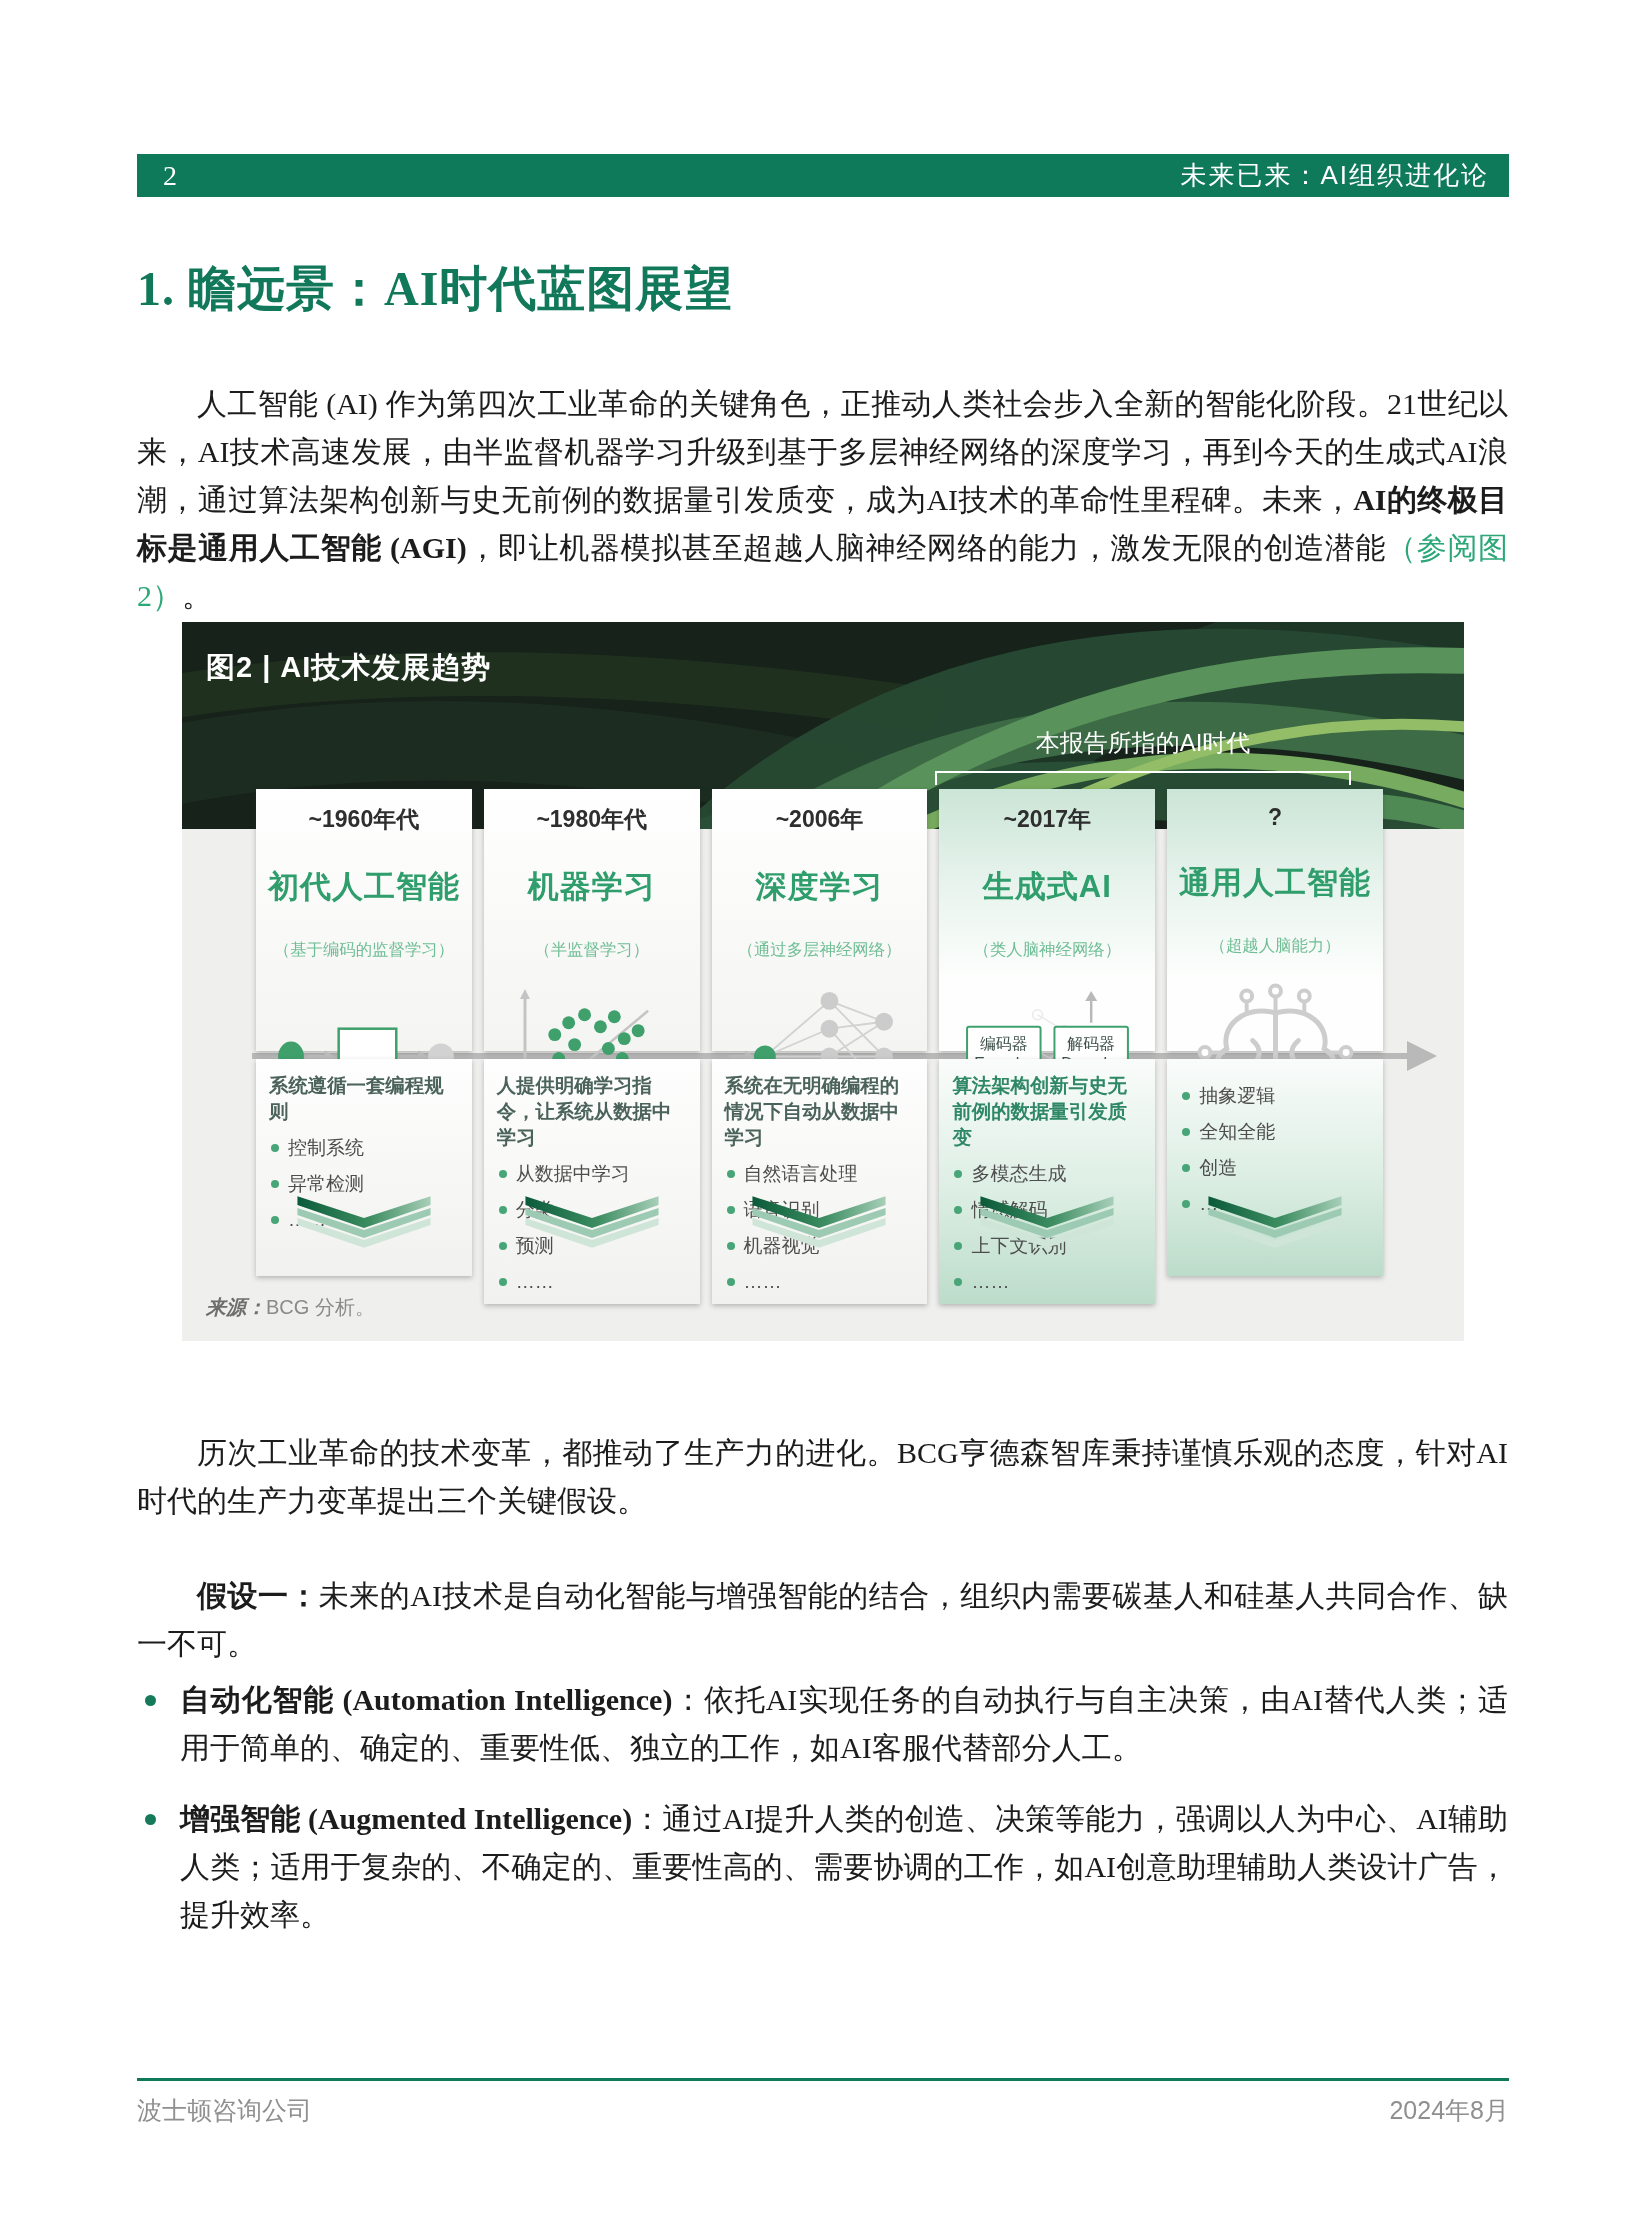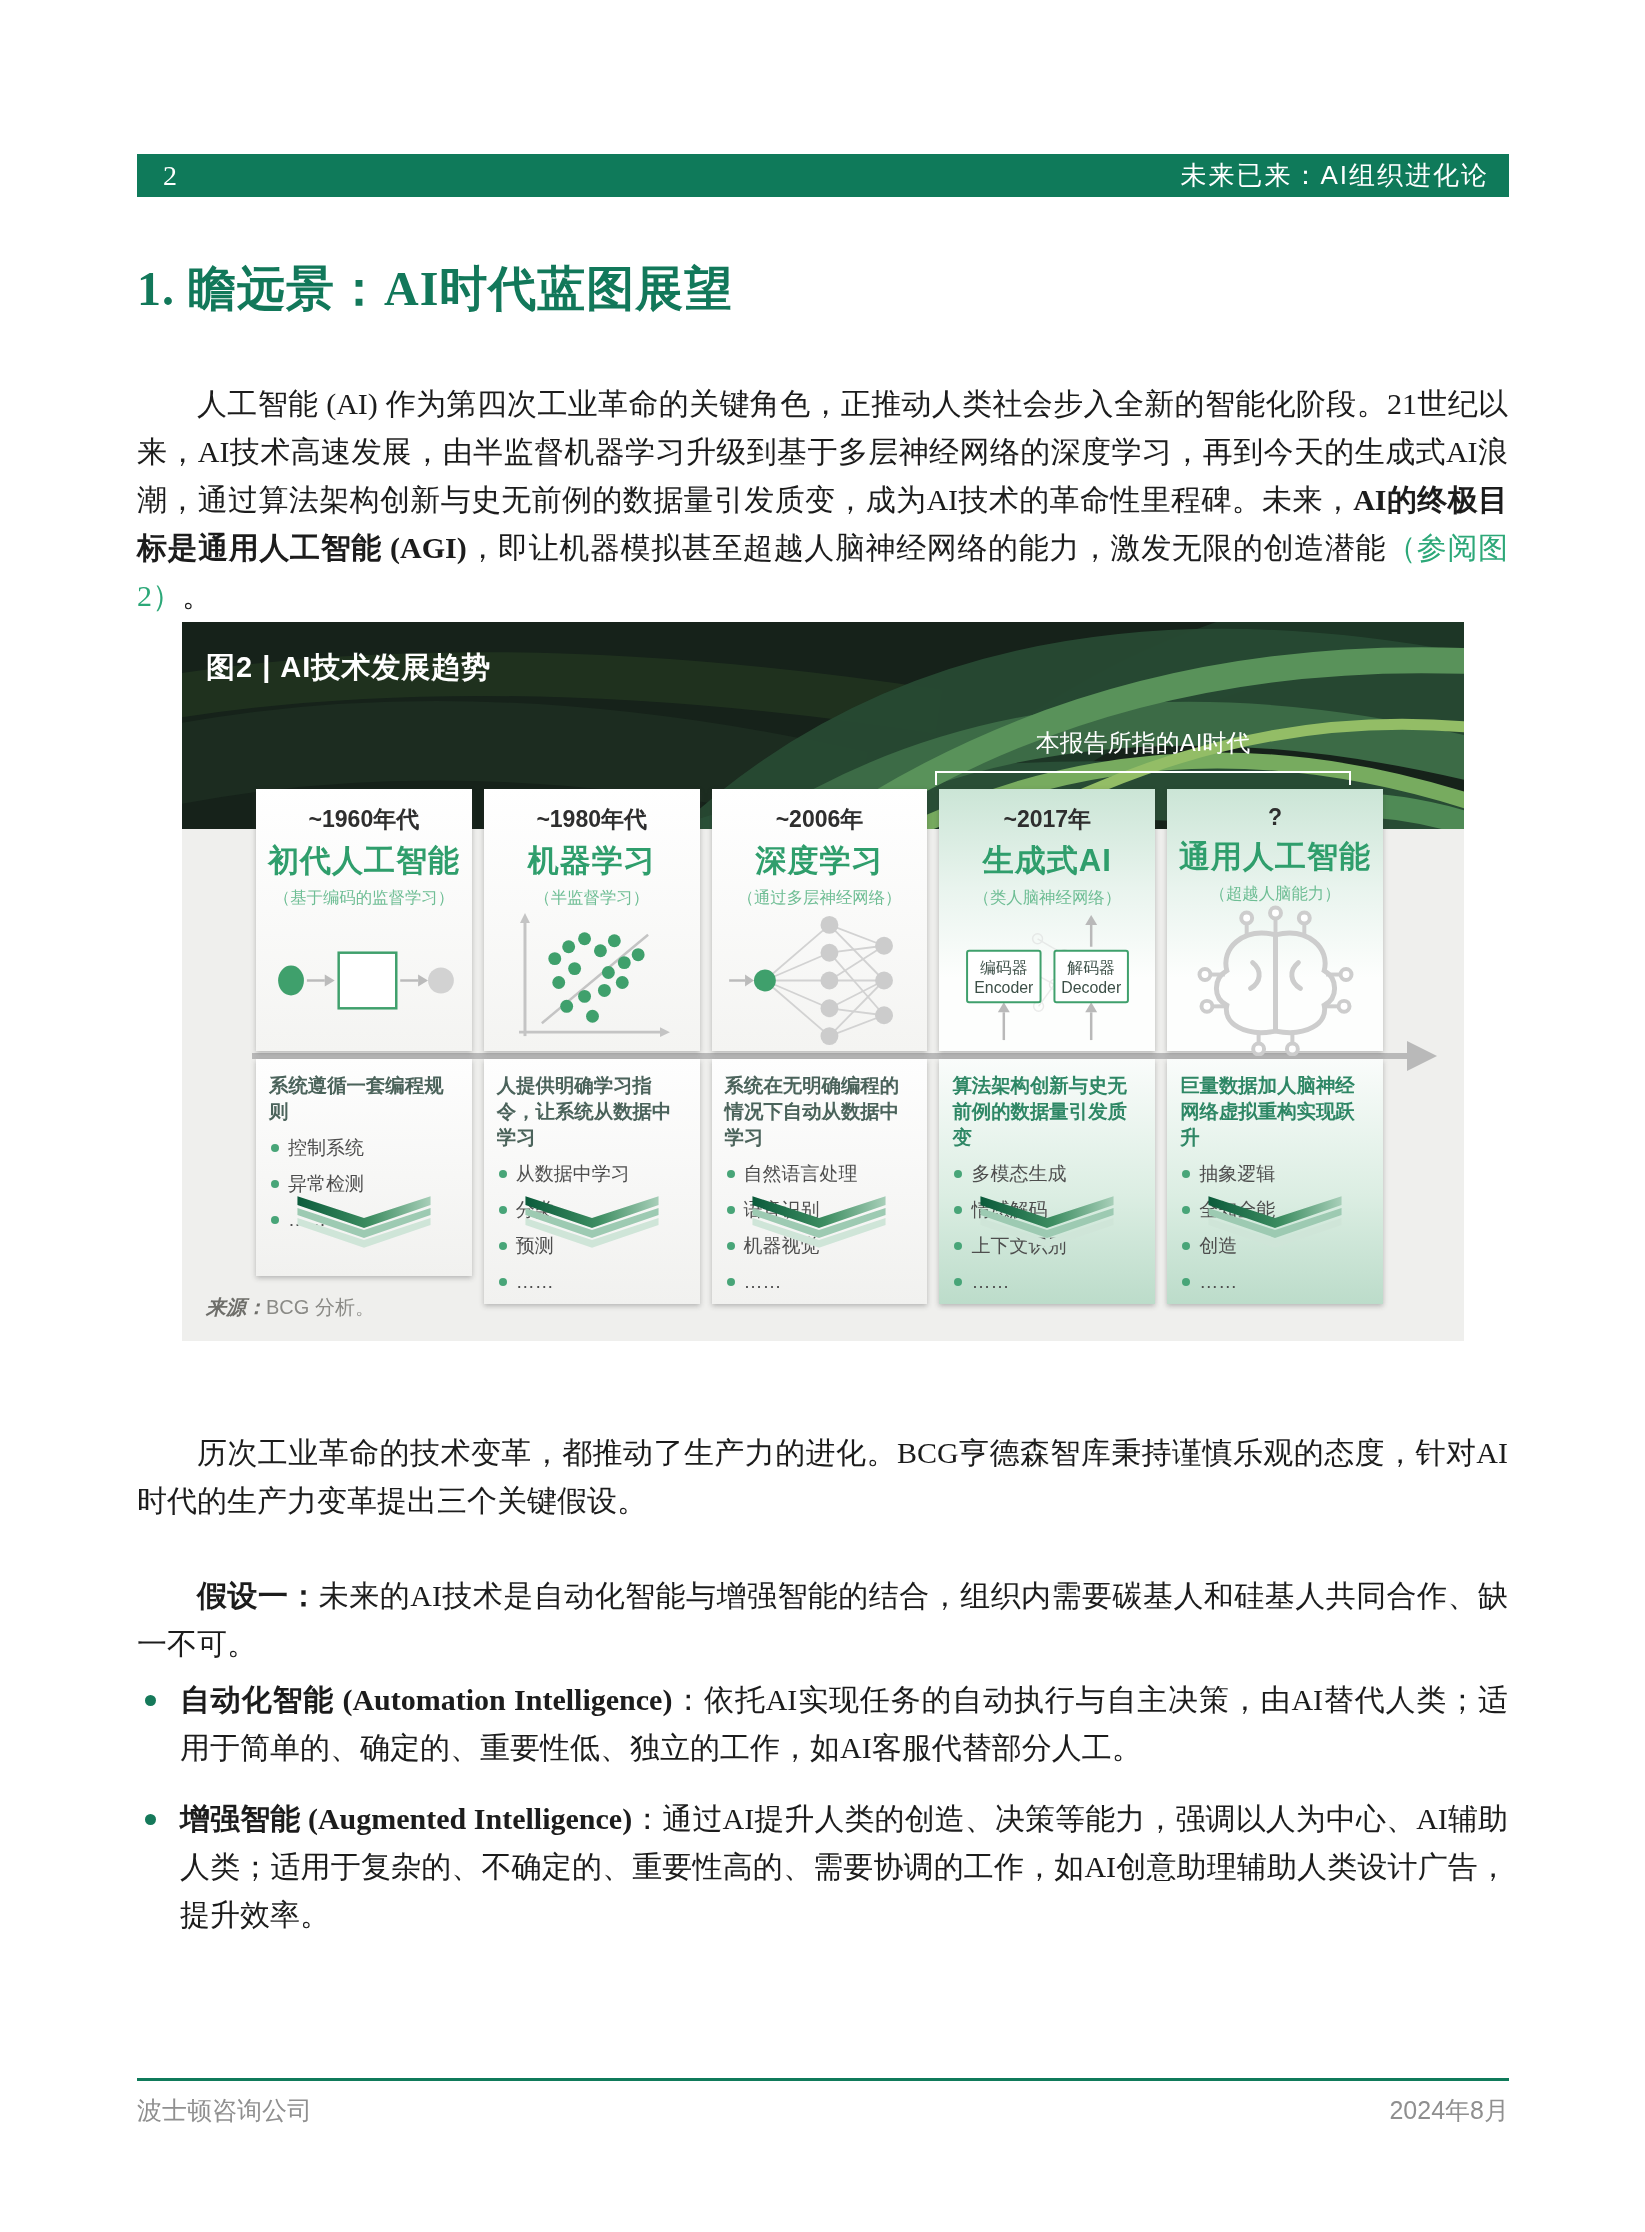--- a/index.html
+++ b/index.html
@@ -41,21 +41,21 @@
              font-size:24px;z-index:2;}
   .era-bracket{position:absolute;top:149px;left:753px;width:416px;height:14px;box-sizing:border-box;
                border:2.5px solid #ffffff;border-bottom:none;z-index:2;}
 
   .timeline{position:absolute;top:431px;left:70px;width:1157px;height:6px;background:#B9B9B9;z-index:0;}
   .timeline-head{position:absolute;top:419px;left:1225px;width:0;height:0;border-left:30px solid #B9B9B9;
                  border-top:15px solid transparent;border-bottom:15px solid transparent;z-index:0;}
 
   .cols{position:absolute;top:167px;left:74px;width:1127px;display:flex;gap:12px;z-index:1;}
   .col{width:216px;position:relative;display:flex;flex-direction:column;}
-  .card{border-radius:0;box-shadow:0 2px 5px rgba(50,50,50,.3);}
+  .card{border-radius:0;box-shadow:0 2px 5px rgba(50,50,50,.3);gap:26px;}
   .card-top{height:262px;display:flex;flex-direction:column;align-items:center;padding-top:15px;
             box-sizing:border-box;background:linear-gradient(#ffffff,#f4f4f2);}
   .col.hl .card-top{background:linear-gradient(180deg,#CBE5D6 0%,#E9F4EE 38%,#FDFEFD 72%);align-items:center;}
   .card-bottom{margin-top:8px;min-height:217px;padding:13px 13px 10px 13px;box-sizing:border-box;
                background:linear-gradient(#fefefe,#f1f1ef);}
   .col.hl .card-bottom{background:linear-gradient(180deg,#FAFCFB 0%,#DCEEE3 55%,#BCDCCA 100%);}
 
   .period{font-size:23px;font-weight:700;color:#2e2e2e;}
   .tech-name{font-size:31px;font-weight:700;color:#2F9E6C;margin-top:5px;letter-spacing:1px;}
   .tech-sub{font-size:16.4px;color:#6FBE95;margin-top:5px;white-space:nowrap;}
@@ -384,21 +384,20 @@
               </g>
             </svg>
           </div>
         </div>
         <svg class="chev" width="149" height="58" viewBox="0 0 150 58">
           <path d="M8,24 L75,46 L142,24 L142,31 L75,54 L8,31 Z" fill="#CFE5D8"></path>
           <path d="M8,14 L75,36 L142,14 L142,21 L75,44 L8,21 Z" fill="#9DCAB2"></path>
           <path d="M8,2 L75,24 L142,2 L142,11 L75,34 L8,11 Z" fill="url(#chevGrad)"></path>
         </svg>
         <div class="card card-bottom">
-          <div class="desc-title">巨量数据加人脑神经网络虚拟重构实现跃升</div>
           <div class="d-item">
               <span class="d-dot"></span>
               <span>抽象逻辑</span>
             </div>
           <div class="d-item">
               <span class="d-dot"></span>
               <span>全知全能</span>
             </div>
           <div class="d-item">
               <span class="d-dot"></span>

